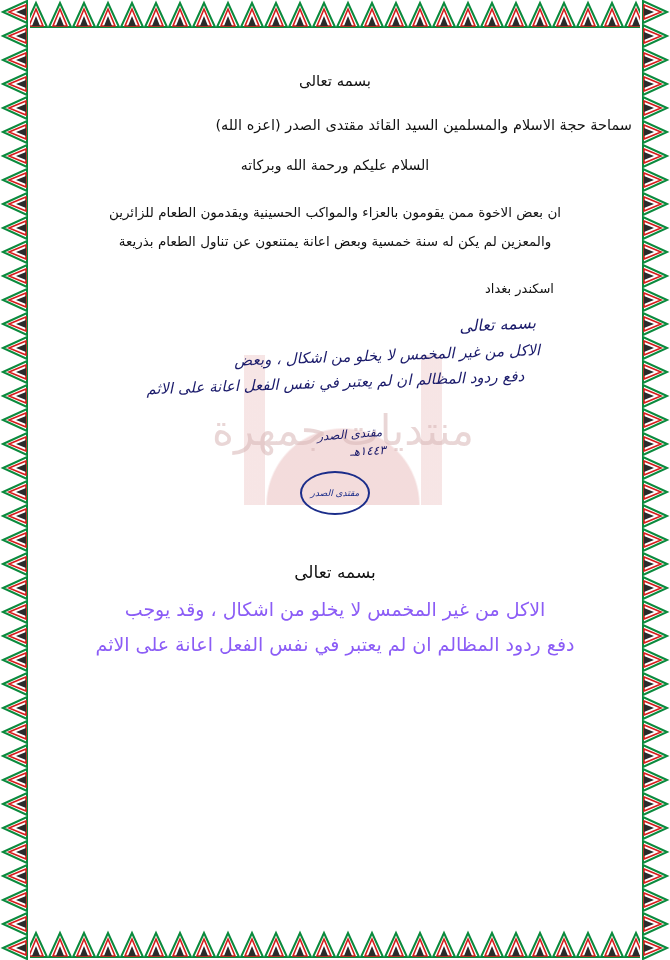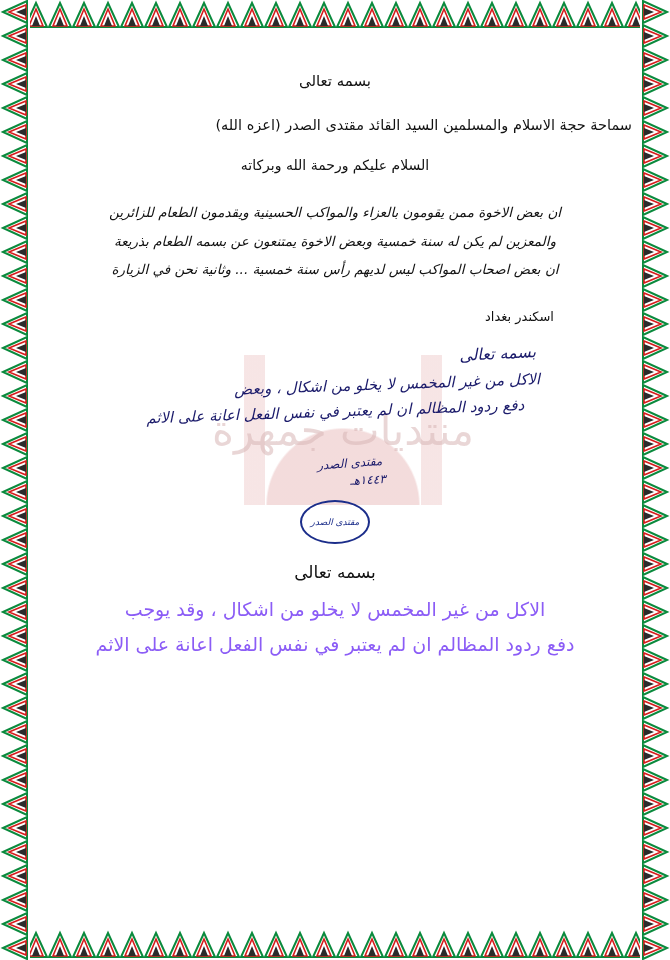--- a/index.html
+++ b/index.html
@@ -98,21 +98,20 @@
   .greeting {
     font-size: 14px;
     text-align: center;
     margin-bottom: 20px;
   }
   .body-par {
     font-size: 13.5px;
     text-align: center;
     line-height: 2.1;
     padding: 0 26px;
-    font-style: italic;
   }
   .signature-name {
     font-size: 13px;
     text-align: right;
     margin-top: 22px;
     padding-right: 78px;
   }
 
   
   #handwriting {
@@ -234,22 +233,21 @@
 
     <div class="doc-block">
 
       <div class="line basmala">بسمه تعالى</div>
 
       <div class="line addressee">سماحة حجة الاسلام والمسلمين السيد القائد مقتدى الصدر (اعزه الله)</div>
 
       <div class="line greeting">السلام عليكم ورحمة الله وبركاته</div>
 
       <div class="line body-par">ان بعض الاخوة ممن يقومون بالعزاء والمواكب الحسينية ويقدمون الطعام للزائرين</div>
-      <div class="line body-par">والمعزين لم يكن له سنة خمسية وبعض الاخوة يمتنعون عن بسمه الطعام  بذريعة</div>
-      <div class="line body-par">ان بعض اصحاب المواكب ليس لديهم رأس سنة خمسية ... وثانية نحن في الزيارة</div>
+      <div class="line body-par">والمعزين لم يكن له سنة خمسية وبعض اعانة يمتنعون عن تناول الطعام  بذريعة</div>
 
       <div class="line signature-name">اسكندر بغداد</div>
     </div>
 
     <div id="handwriting">
       <div class="hand hand-1">بسمه تعالى</div>
       <div class="hand hand-2">الاكل من غير المخمس لا يخلو من اشكال ، وبعض</div>
       <div class="hand hand-3">دفع ردود المظالم ان لم يعتبر في نفس الفعل اعانة على الاثم</div>
       <div class="hand hand-4">مقتدى الصدر</div>
       <div class="hand hand-5">١٤٤٣هـ</div>

